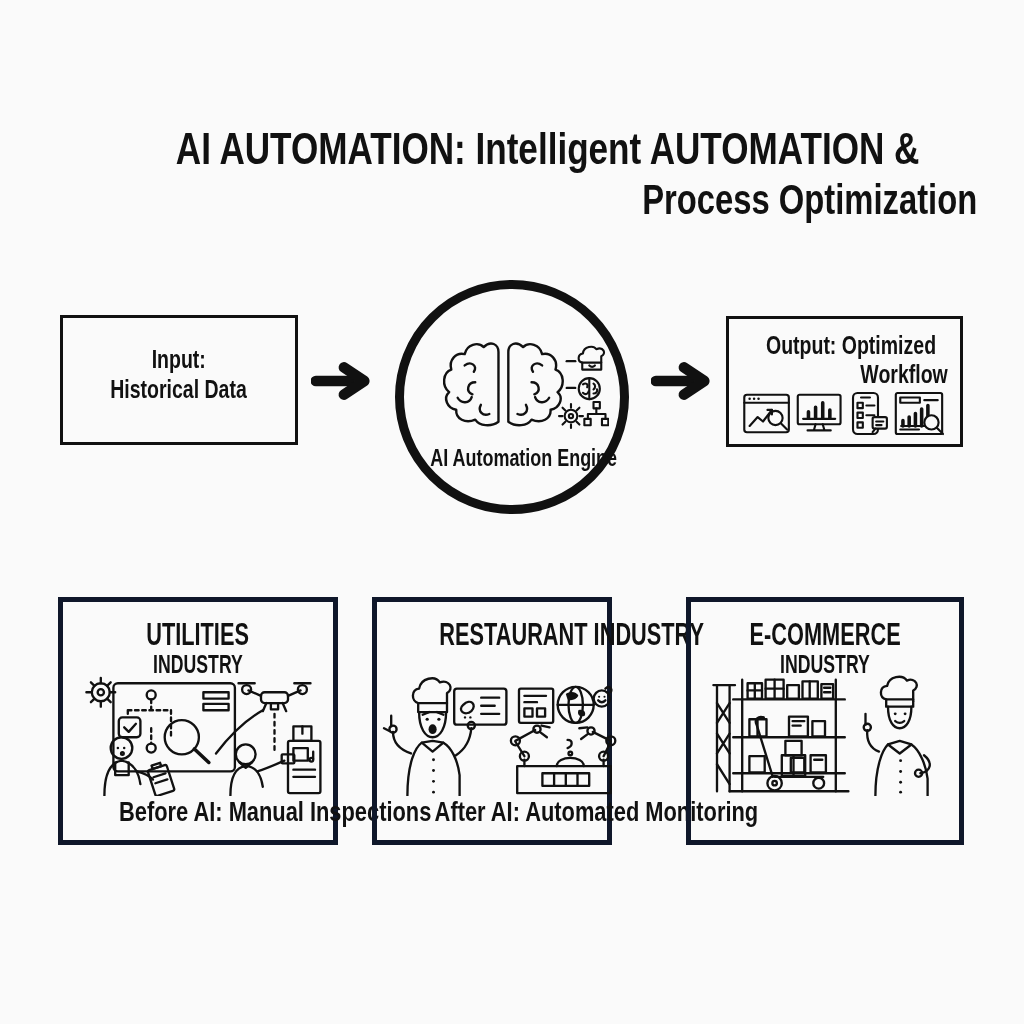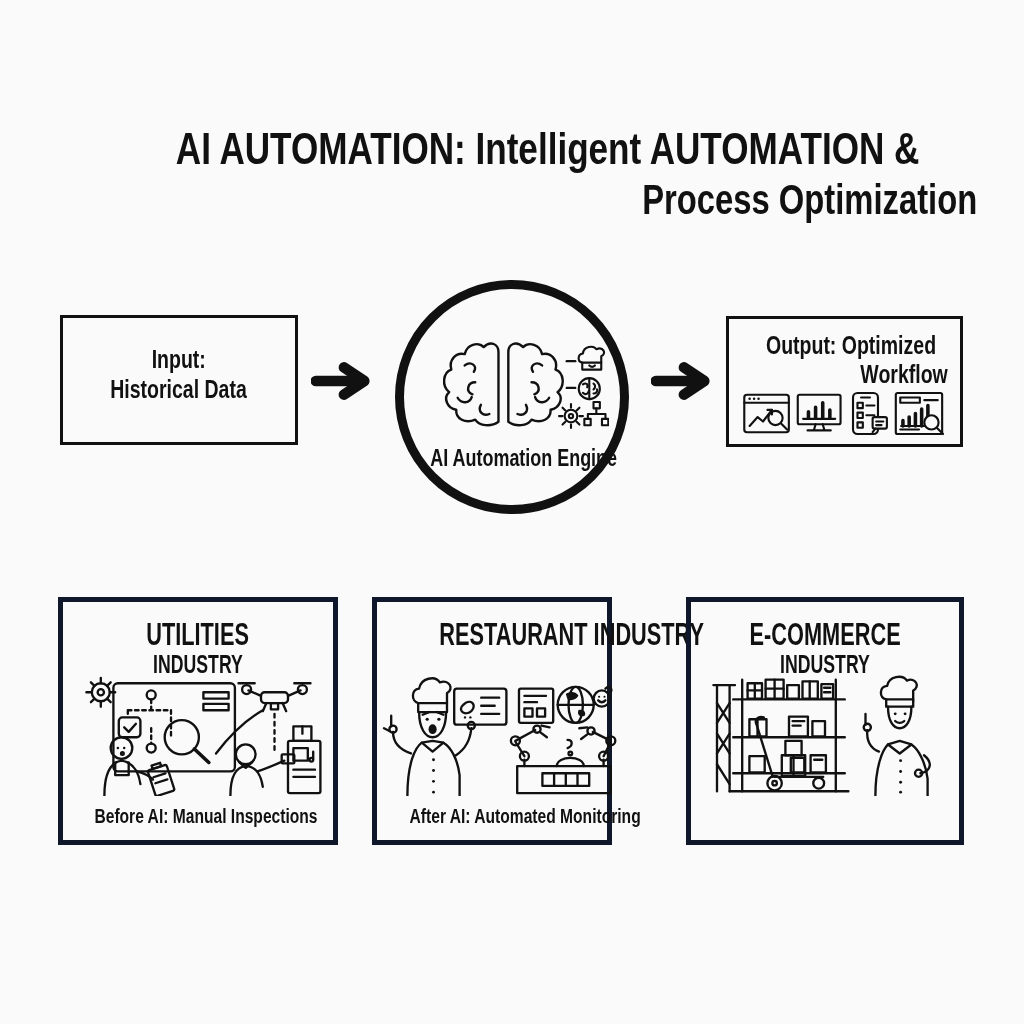--- a/index.html
+++ b/index.html
@@ -42,21 +42,21 @@
   
   .card{position:absolute;top:590px;height:248px;border:5px solid #0f172a;box-sizing:border-box;margin-top:7px;}
   .card-1{left:58px;width:280px;}
   .card-2{left:372px;width:240px;}
   .card-3{left:686px;width:278px;}
   .card .ct{position:absolute;top:16px;left:0;width:100%;text-align:center;
     font-size:32px;line-height:1.02;}
   .ct-line2{font-size:26px;}
   .card .sub{position:absolute;top:52px;left:0;width:100%;text-align:center;font-size:23px;}
   .card .illus{position:absolute;left:50%;transform:translateX(-50%);bottom:44px;}
-  .card .caption{position:absolute;bottom:12px;left:0;width:100%;text-align:left;font-size:20px;}
+  .card .caption{position:absolute;bottom:12px;left:0;width:100%;text-align:left;font-size:28px;padding-left:12px;}
 
   svg .ln{stroke:#111;fill:none;stroke-linecap:round;stroke-linejoin:round;}
   svg .fl{fill:#111;stroke:none;}
 </style>
 </head>
 <body>
 
 <div class="canvas">
 
   <header class="title">

